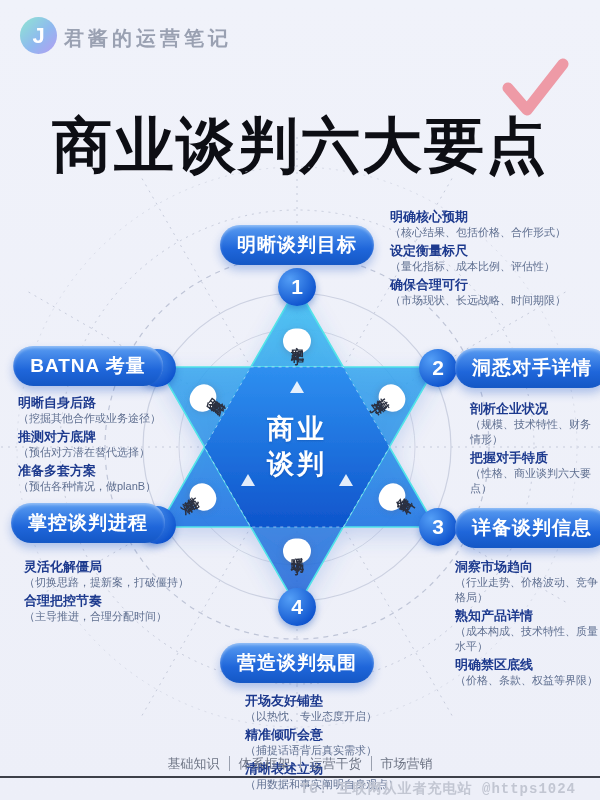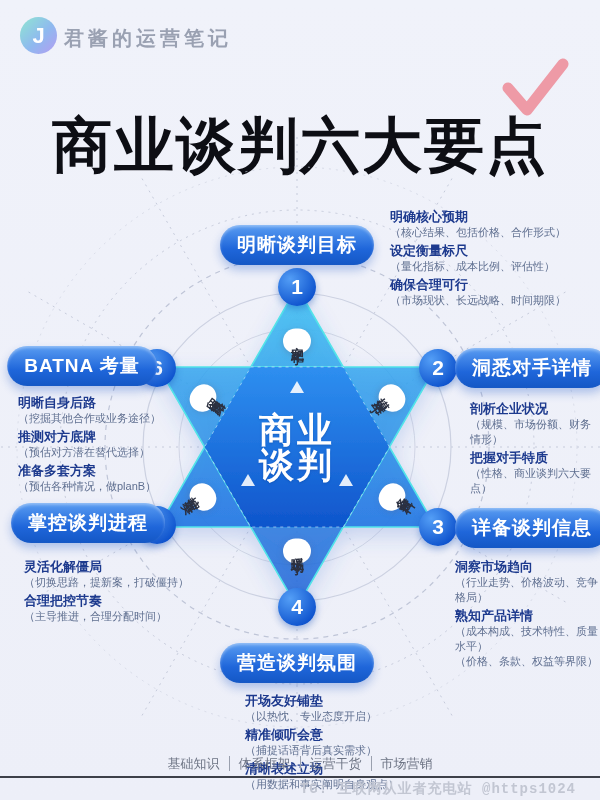--- a/index.html
+++ b/index.html
@@ -37,21 +37,21 @@
     box-shadow:0 2px 6px rgba(90,110,150,.35);white-space:nowrap;}
   .kw.r55{transform:translate(-50%,-50%) rotate(55deg);}
   .kw.rm55{transform:translate(-50%,-50%) rotate(-55deg);}
 
   
   .details{width:215px;}
   .dt{font-size:13px;font-weight:800;color:#1d3a8e;line-height:16px;margin-top:3px;}
   .ds{font-size:11px;color:#5f6f90;line-height:15px;}
 
   
-  .center-label{font-size:35px;font-weight:900;color:#fff;text-align:center;line-height:35px;
+  .center-label{font-size:27px;font-weight:900;color:#fff;text-align:center;line-height:35px;
     letter-spacing:3px;text-shadow:0 1px 2px rgba(10,60,140,.35);}
 
   
   .tags{left:0;top:755px;width:600px;text-align:center;font-size:13px;color:#6d7484;}
   .tags span{padding:0 9px;}
   .tags span + span{border-left:1px solid #9aa0ae;}
   .fline{left:0;top:776px;width:600px;height:2px;background:#3d4049;}
   .watermark{right:24px;top:780px;font-size:14px;font-weight:600;color:#c2c6d2;letter-spacing:1px;font-family:Liberation Mono, monospace;}
 </style>
 </head>
@@ -143,43 +143,44 @@
   <div class="abs-c badge" style="left:438px;top:527px;">3</div>
   <div class="abs-c badge" style="left:297px;top:607px;">4</div>
   <div class="abs-c badge" style="left:157px;top:525px;">5</div>
   <div class="abs-c badge" style="left:157px;top:368px;">6</div>
 
   <div class="abs-c pill" style="left:297px;top:245px;">明晰谈判目标</div>
   <div class="abs-c pill" style="left:532px;top:368px;">洞悉对手详情</div>
   <div class="abs-c pill" style="left:532px;top:528px;">详备谈判信息</div>
   <div class="abs-c pill" style="left:297px;top:663px;">营造谈判氛围</div>
   <div class="abs-c pill" style="left:88px;top:523px;">掌控谈判进程</div>
-  <div class="abs-c pill" style="left:82px;top:366px;">BATNA 考量</div>
+  <div class="abs-c pill" style="left:88px;top:366px;">BATNA 考量</div>
 
   <div class="abs details" style="left:390px;top:206px;">
     <div class="dt">明确核心预期</div>
     <div class="ds">（核心结果、包括价格、合作形式）</div>
     <div class="dt">设定衡量标尺</div>
     <div class="ds">（量化指标、成本比例、评估性）</div>
     <div class="dt">确保合理可行</div>
     <div class="ds">（市场现状、长远战略、时间期限）</div>
   </div>
 
   <div class="abs details" style="left:470px;top:398px;width:128px;">
     <div class="dt">剖析企业状况</div>
-    <div class="ds">（规模、市场份额、财务情形）</div>
+    <div class="ds">（规模、技术特性、财务情形）</div>
     <div class="dt">把握对手特质</div>
     <div class="ds">（性格、商业谈判六大要点）</div>
   </div>
 
   <div class="abs details" style="left:455px;top:556px;width:143px;">
     <div class="dt">洞察市场趋向</div>
     <div class="ds">（行业走势、价格波动、竞争格局）</div>
     <div class="dt">熟知产品详情</div>
     <div class="ds">（成本构成、技术特性、质量水平）</div>
+    <div class="dt">明确禁区底线</div>
     <div class="ds">（价格、条款、权益等界限）</div>
   </div>
 
   <div class="abs details" style="left:245px;top:690px;">
     <div class="dt">开场友好铺垫</div>
     <div class="ds">（以热忱、专业态度开启）</div>
     <div class="dt">精准倾听会意</div>
     <div class="ds">（捕捉话语背后真实需求）</div>
     <div class="dt">清晰表述立场</div>
     <div class="ds">（用数据和事实阐明自身观点）</div>

